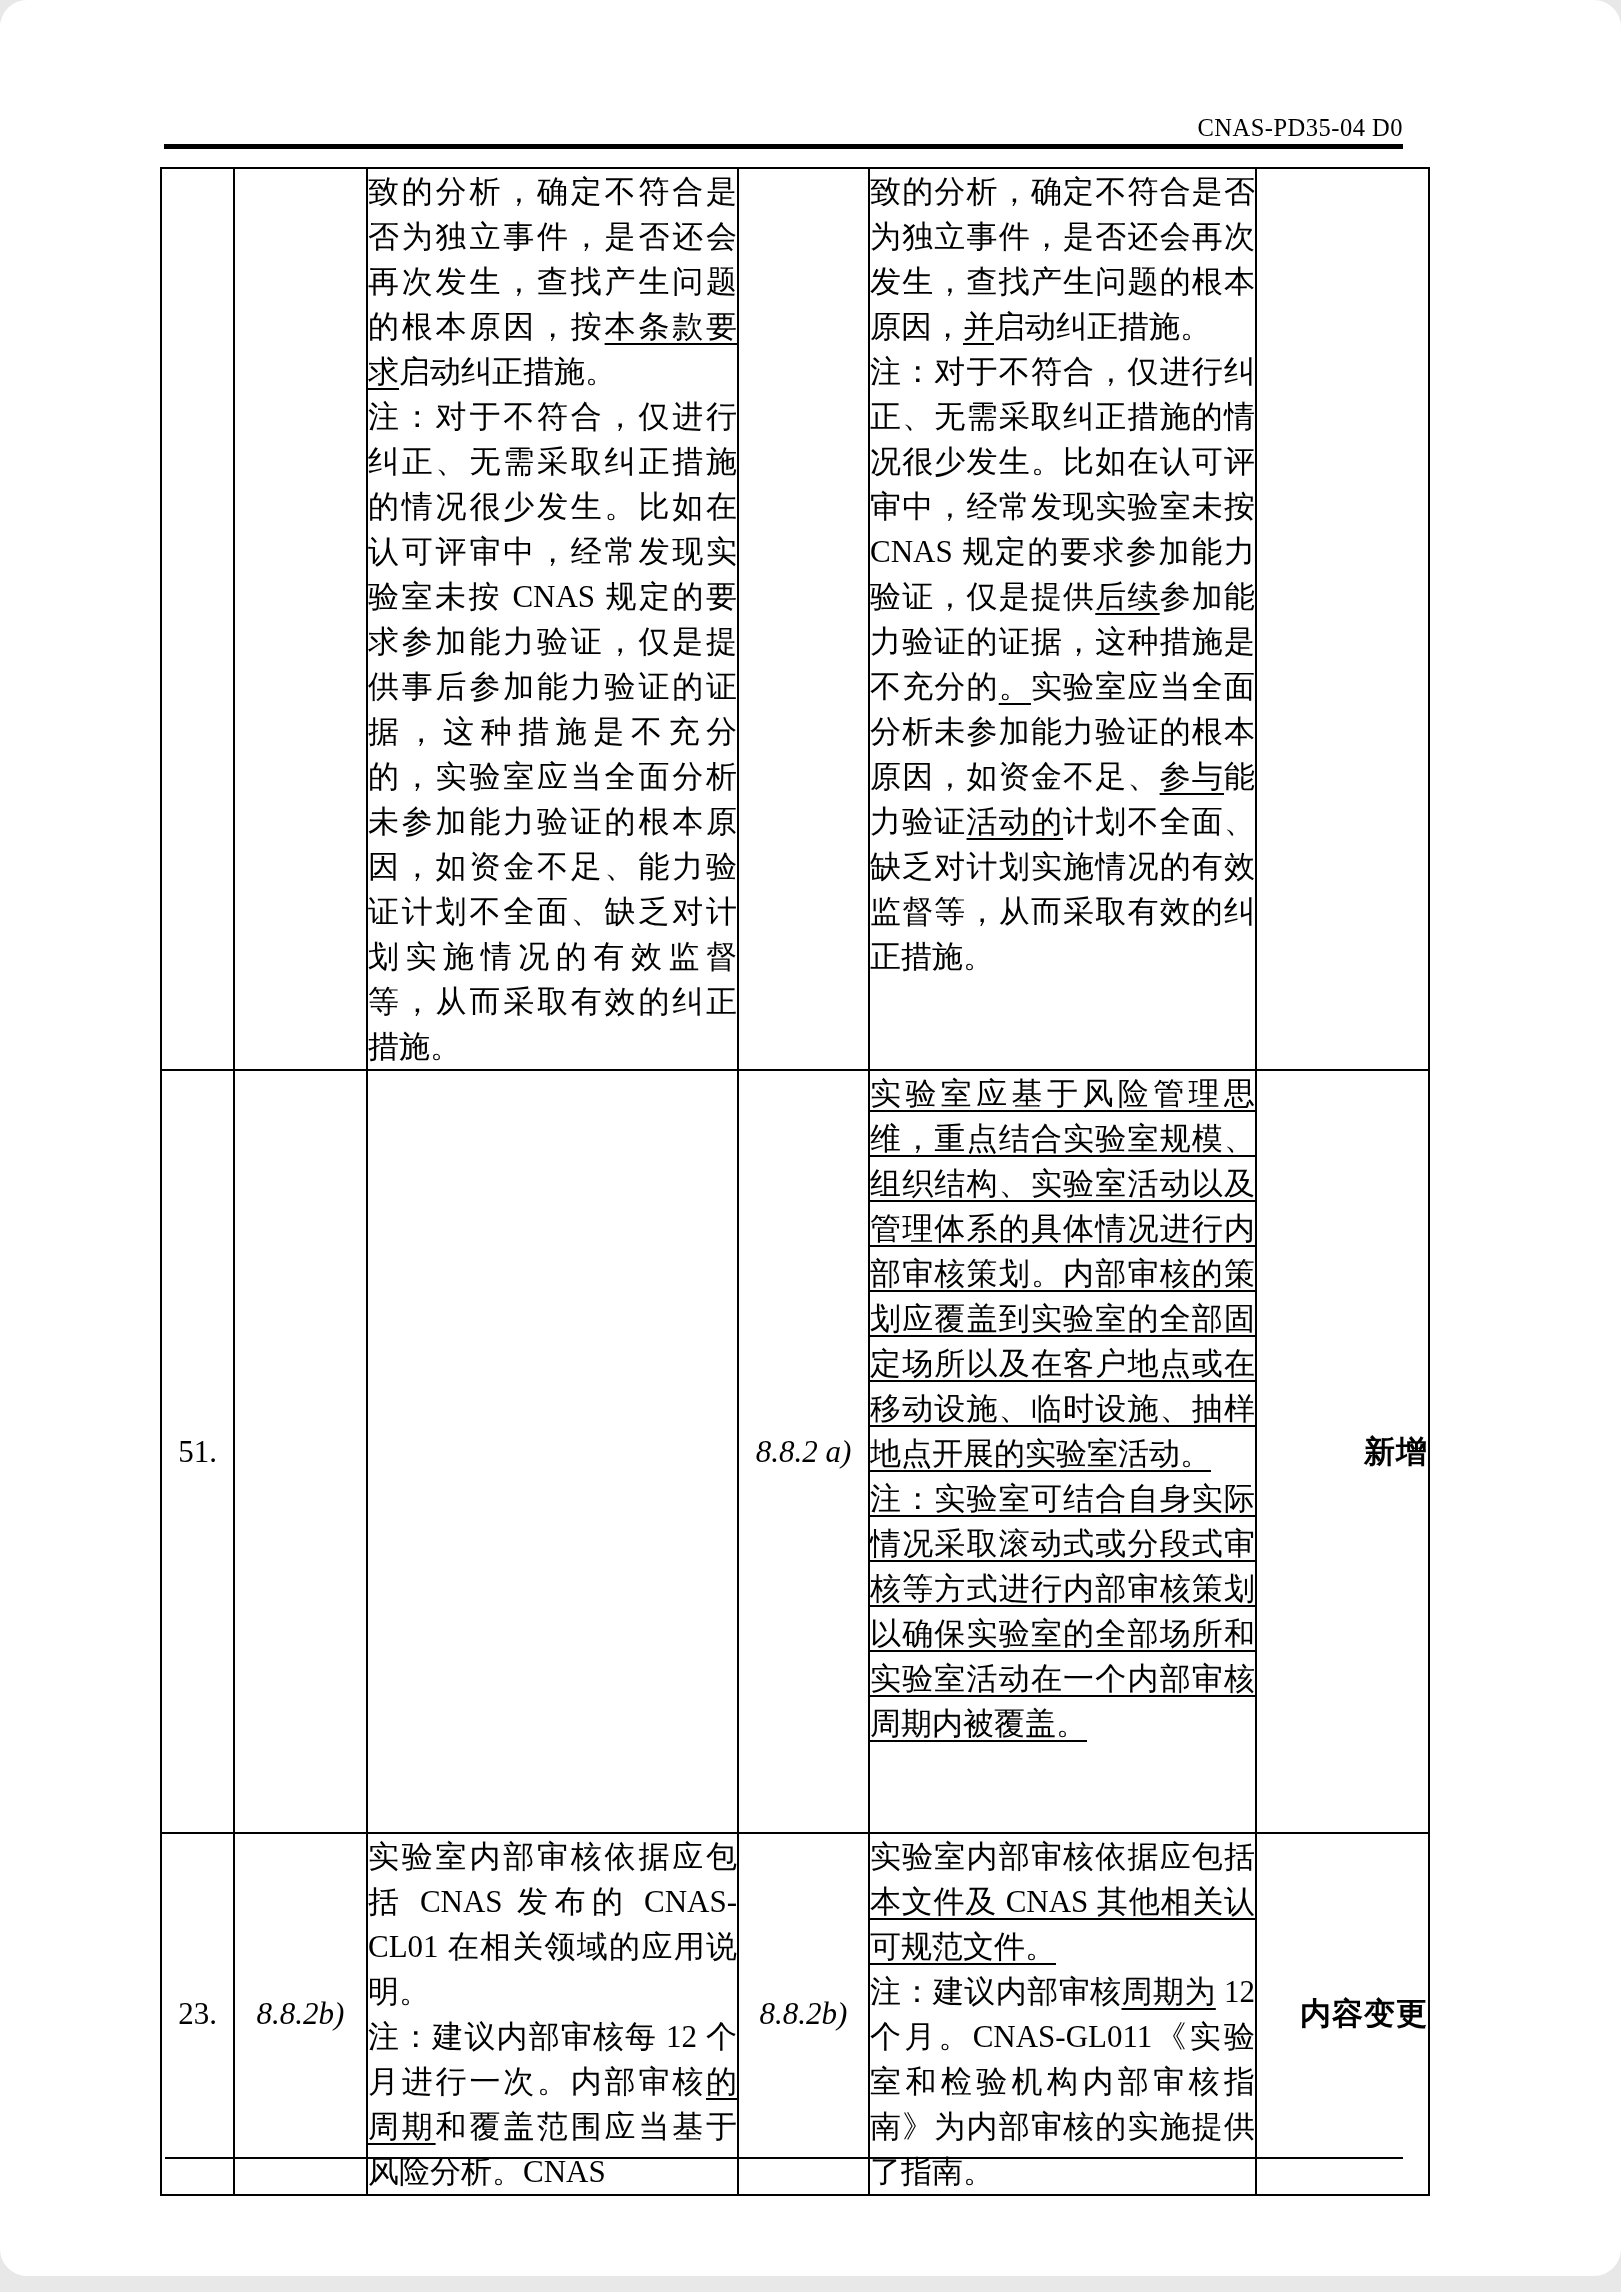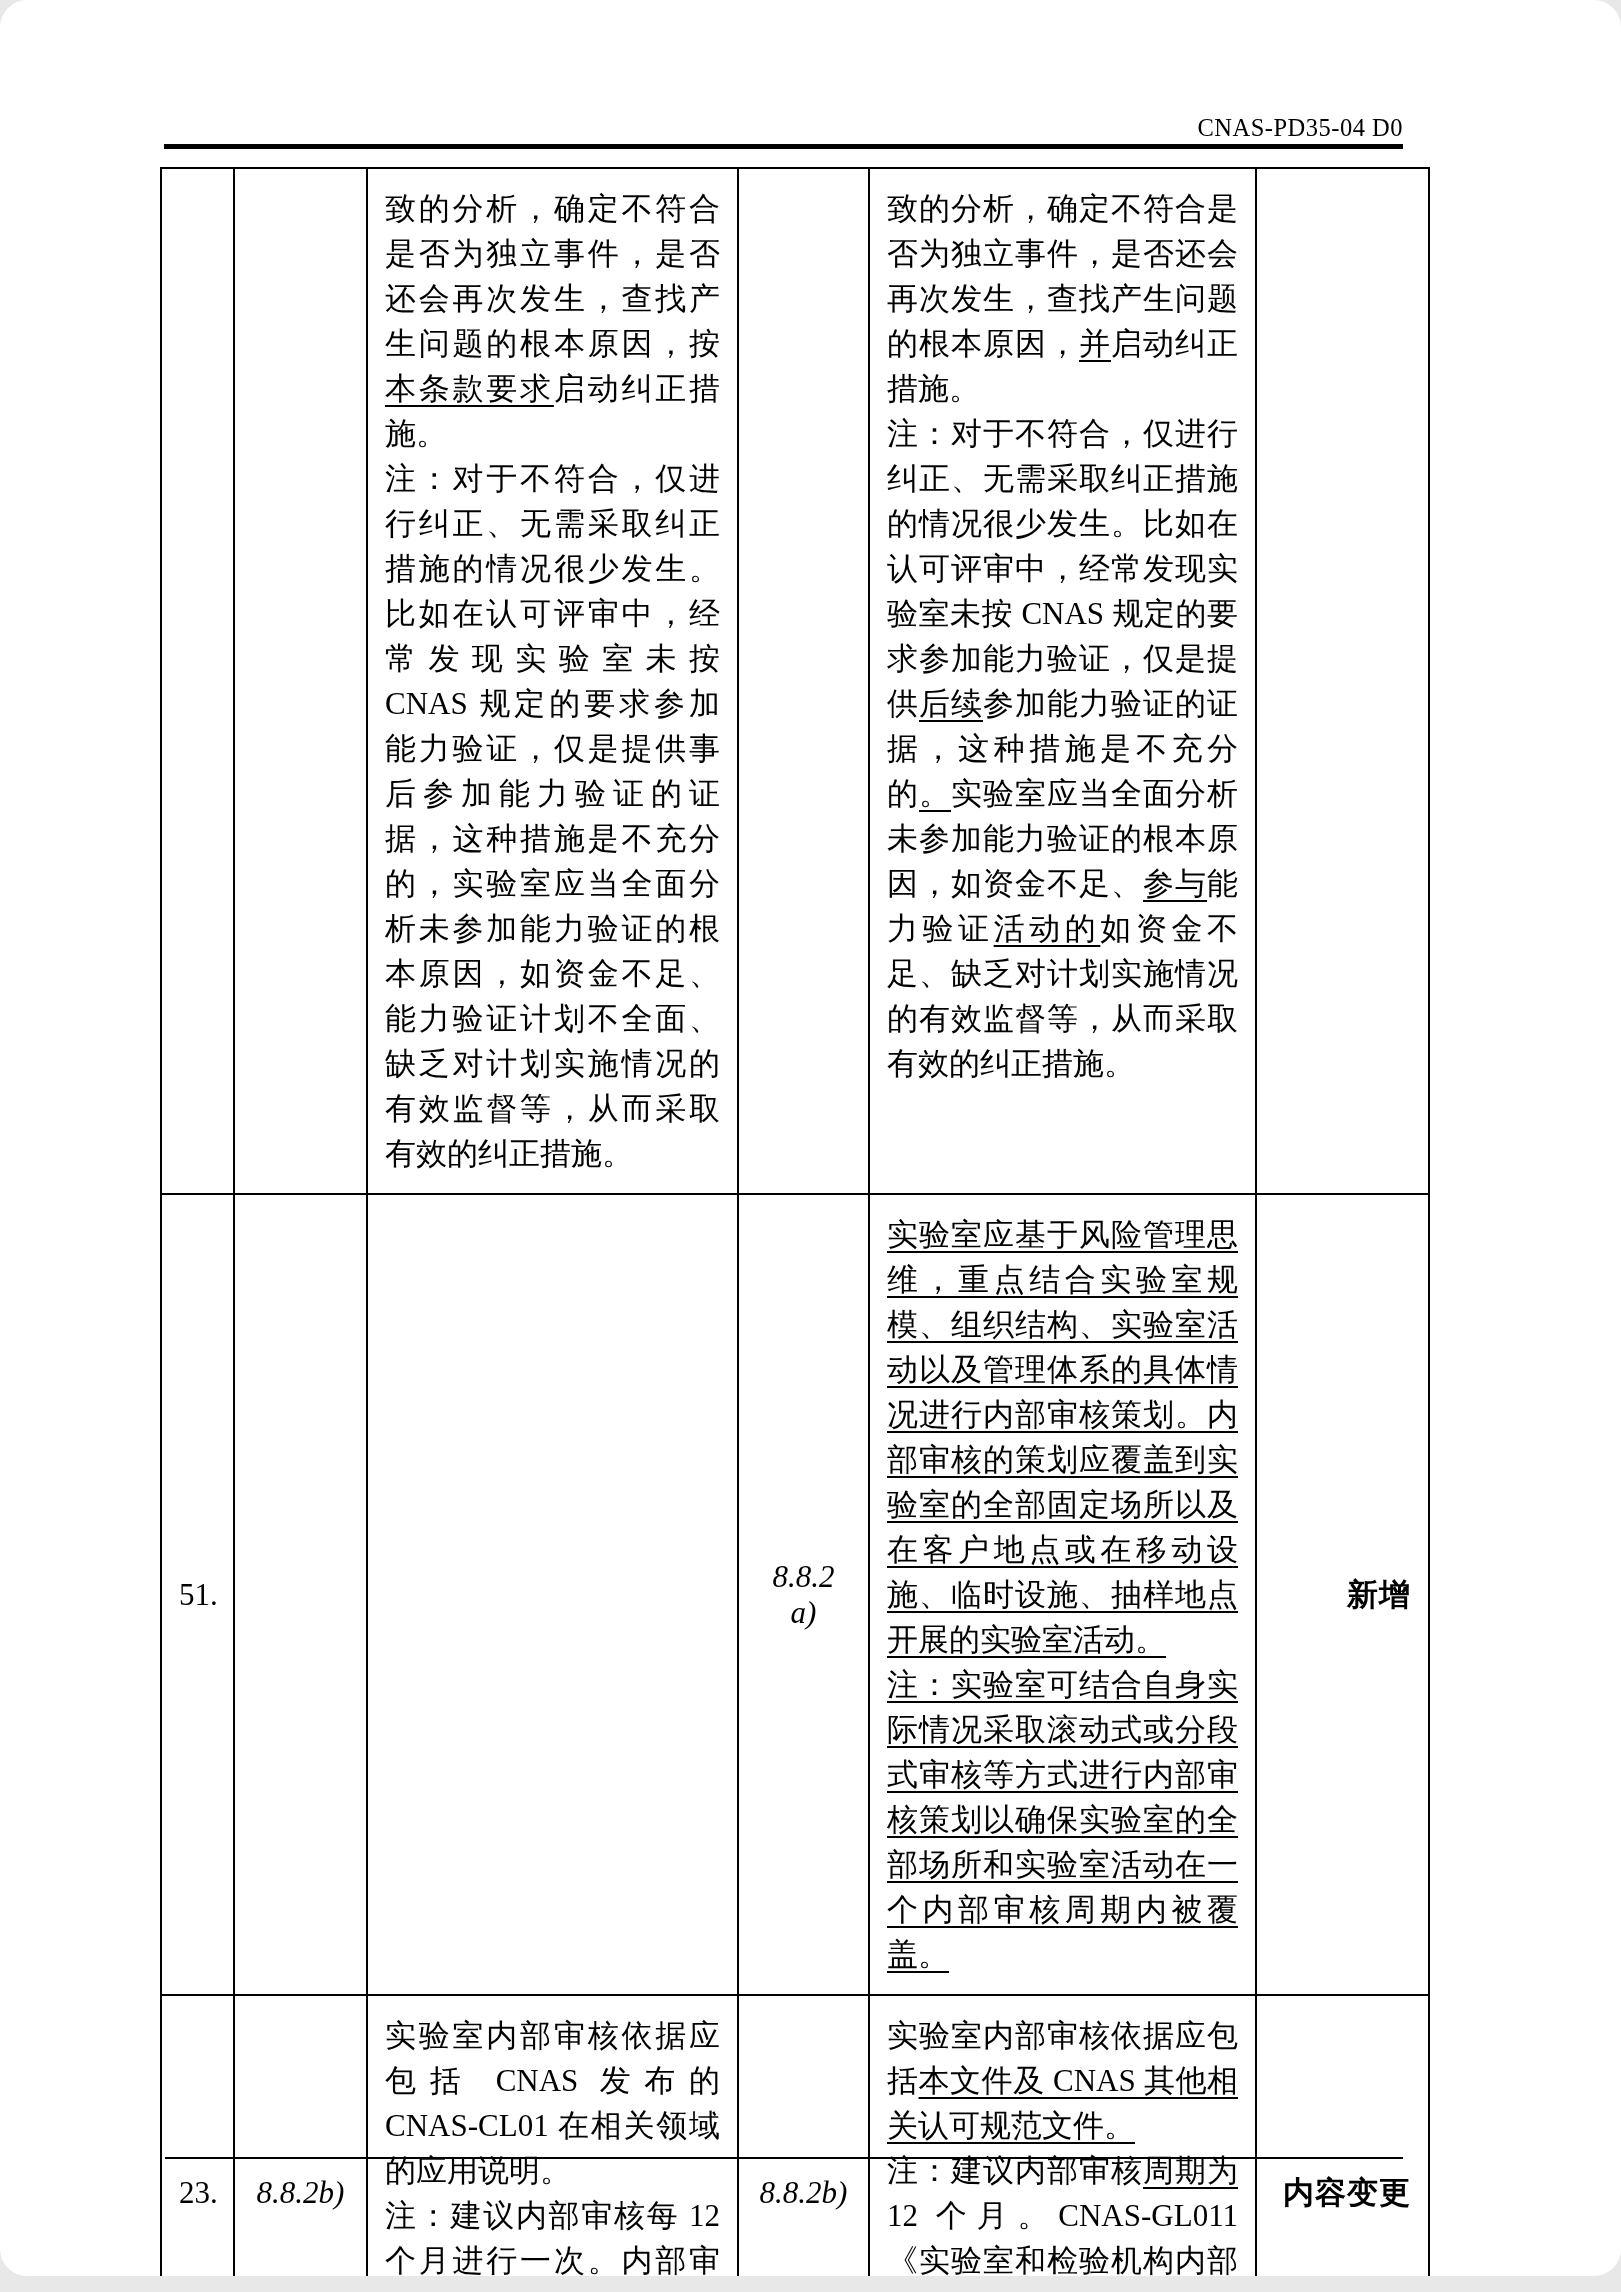--- a/index.html
+++ b/index.html
@@ -28,21 +28,21 @@
   }
   table.rev-table {
     position:absolute;
     left:160px; top:167px;
     width:1268px;
     border-collapse:collapse;
     table-layout:fixed;
   }
   table.rev-table td {
     border:2px solid #000;
-    padding:17px;
+    padding:0;
     font-size:31px;
     overflow:hidden;
   }
   tr.row-cont  { height:855px; }
   tr.row-51    { height:763px; }
   tr.row-52    { height:342px; }
   td.c-no {
     text-align:center;
     vertical-align:middle;
     margin-left:48px;
@@ -102,21 +102,21 @@
       <col style="width:173px">
     </colgroup>
     <tbody>
       <tr class="row-cont">
         <td class="c-no"></td>
         <td class="c-clause"></td>
         <td class="c-text"><span>致的分析，确定不符合是否为独立事件，是否还会再次发生，查找产生问题的根本原因，按</span><span class="useg">本条款要求</span><span>启动纠正措施。
 注：对于不符合，仅进行纠正、无需采取纠正措施的情况很少发生。比如在认可评审中，经常发现实验室未按 CNAS 规定的要求参加能力验证，仅是提供事后参加能力验证的证据，这种措施是不充分的，实验室应当全面分析未参加能力验证的根本原因，如资金不足、能力验证计划不全面、缺乏对计划实施情况的有效监督等，从而采取有效的纠正措施。</span></td>
         <td class="c-clause"></td>
         <td class="c-text"><span>致的分析，确定不符合是否为独立事件，是否还会再次发生，查找产生问题的根本原因，</span><span class="useg">并</span><span>启动纠正措施。
-注：对于不符合，仅进行纠正、无需采取纠正措施的情况很少发生。比如在认可评审中，经常发现实验室未按 CNAS 规定的要求参加能力验证，仅是提供</span><span class="useg">后续</span><span>参加能力验证的证据，这种措施是不充分的</span><span class="useg">。</span><span>实验室应当全面分析未参加能力验证的根本原因，如资金不足、</span><span class="useg">参与</span><span>能力验证</span><span class="useg">活动的</span><span>如资金不足、缺乏对计划实施情况的有效监督等，从而采取有效的纠正措施。</span></td>
+注：对于不符合，仅进行纠正、无需采取纠正措施的情况很少发生。比如在认可评审中，经常发现实验室未按 CNAS 规定的要求参加能力验证，仅是提供</span><span class="useg">后续</span><span>参加能力验证的证据，这种措施是不充分的</span><span class="useg">。</span><span>实验室应当全面分析未参加能力验证的根本原因，如资金不足、</span><span class="useg">参与</span><span>能力验证</span><span class="useg">活动的</span><span>计划不全面、缺乏对计划实施情况的有效监督等，从而采取有效的纠正措施。</span></td>
         <td class="c-change"></td>
       </tr>
       <tr class="row-51">
         <td class="c-no">51.</td>
         <td class="c-clause"></td>
         <td class="c-text"></td>
         <td class="c-clause">8.8.2 a)</td>
         <td class="c-text"><span class="useg">实验室应基于风险管理思维，重点结合实验室规模、组织结构、实验室活动以及管理体系的具体情况进行内部审核策划。内部审核的策划应覆盖到实验室的全部固定场所以及在客户地点或在移动设施、临时设施、抽样地点开展的实验室活动。
 注：实验室可结合自身实际情况采取滚动式或分段式审核等方式进行内部审核策划以确保实验室的全部场所和实验室活动在一个内部审核周期内被覆盖。</span></td>
         <td class="c-change">新增</td>

